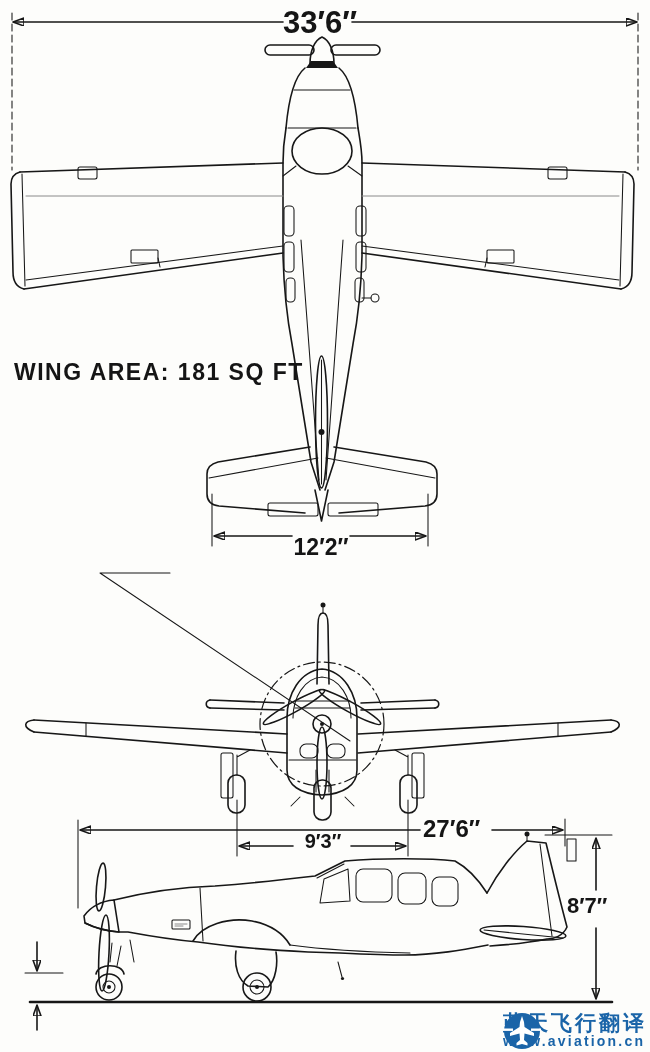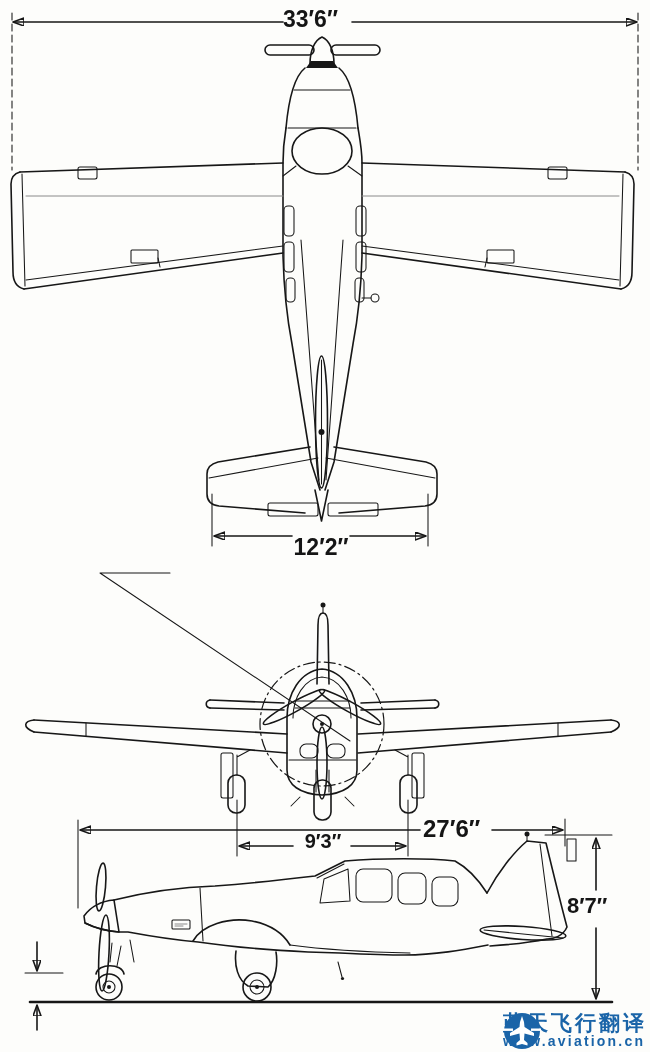--- a/index.html
+++ b/index.html
@@ -14,21 +14,21 @@
   }
   .art .thin{stroke-width:1.05;}
   .art .thick{stroke-width:2.6;}
   .art .dash{stroke-dasharray:7 4;stroke-width:1.05;}
   .art .ddash{stroke-dasharray:11 4 2 4;stroke-width:1.2;}
   .art .gray{stroke:#8a8a8a;stroke-width:1;}
   .art .fillink{fill:#171717;stroke:none;}
   .dim-label{
     position:absolute;color:#151515;font-weight:bold;white-space:nowrap;line-height:1.05;
   }
-  #lbl-wingspan{left:283px;top:7px;width:70px;font-size:23px;}
+  #lbl-wingspan{left:283px;top:7px;width:70px;text-align:center;font-size:31px;}
   #lbl-wingarea{left:14px;top:360px;font-size:23px;letter-spacing:1.5px;}
   #lbl-tailspan{left:285px;top:521px;width:72px;text-align:center;font-size:23px;margin-top:14px;}
   #lbl-prop{left:169px;top:558px;font-size:20px;letter-spacing:0.4px;}
   #lbl-track{left:294px;top:831px;width:58px;text-align:center;font-size:20px;}
   #lbl-length{left:423px;top:816px;font-size:24px;}
   #lbl-height{left:567px;top:894px;font-size:22px;}
   #lbl-clearance{left:44px;top:1017px;font-size:22px;letter-spacing:1px;}
   .watermark{
     position:absolute;right:3px;bottom:3px;display:flex;align-items:center;gap:7px;
   }
@@ -232,20 +232,21 @@
 
       <line class="thin" x1="25" y1="973" x2="63" y2="973"></line>
       <line x1="37" y1="942" x2="37" y2="970" marker-end="url(#ah)"></line>
       <line x1="37" y1="1030" x2="37" y2="1006" marker-end="url(#ah)"></line>
 
       <line class="thick" x1="30" y1="1002" x2="612" y2="1002"></line>
     </g>
   </svg>
 
   <div class="dim-label" id="lbl-wingspan">33′6″</div>
+  <div class="dim-label" id="lbl-wingarea">WING AREA: 181 SQ FT</div>
   <div class="dim-label" id="lbl-tailspan">12′2″</div>
   <div class="dim-label" id="lbl-track">9′3″</div>
   <div class="dim-label" id="lbl-length">27′6″</div>
   <div class="dim-label" id="lbl-height">8′7″</div>
 
   <div class="watermark">
     <svg width="38" height="38" viewBox="0 0 38 38" aria-hidden="true">
       <circle cx="19" cy="19" r="18" fill="#1a64a8"></circle>
       <rect x="0" y="16.5" width="10" height="2.4" fill="#ffffff"></rect>
       <rect x="28" y="16.5" width="10" height="2.4" fill="#ffffff"></rect>

